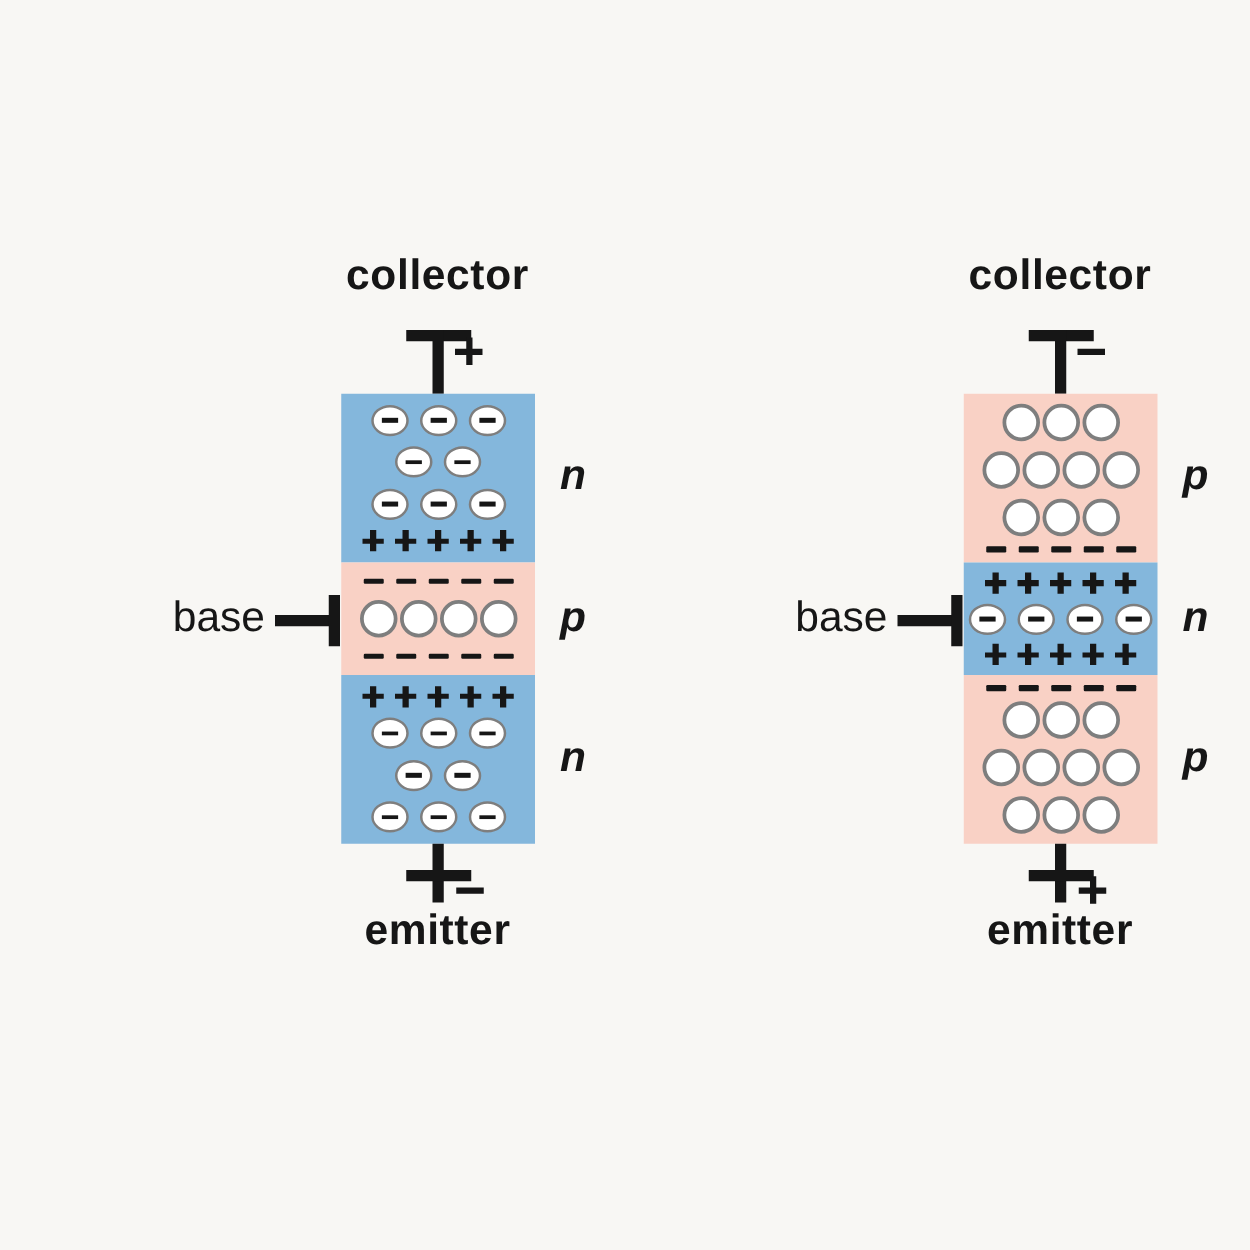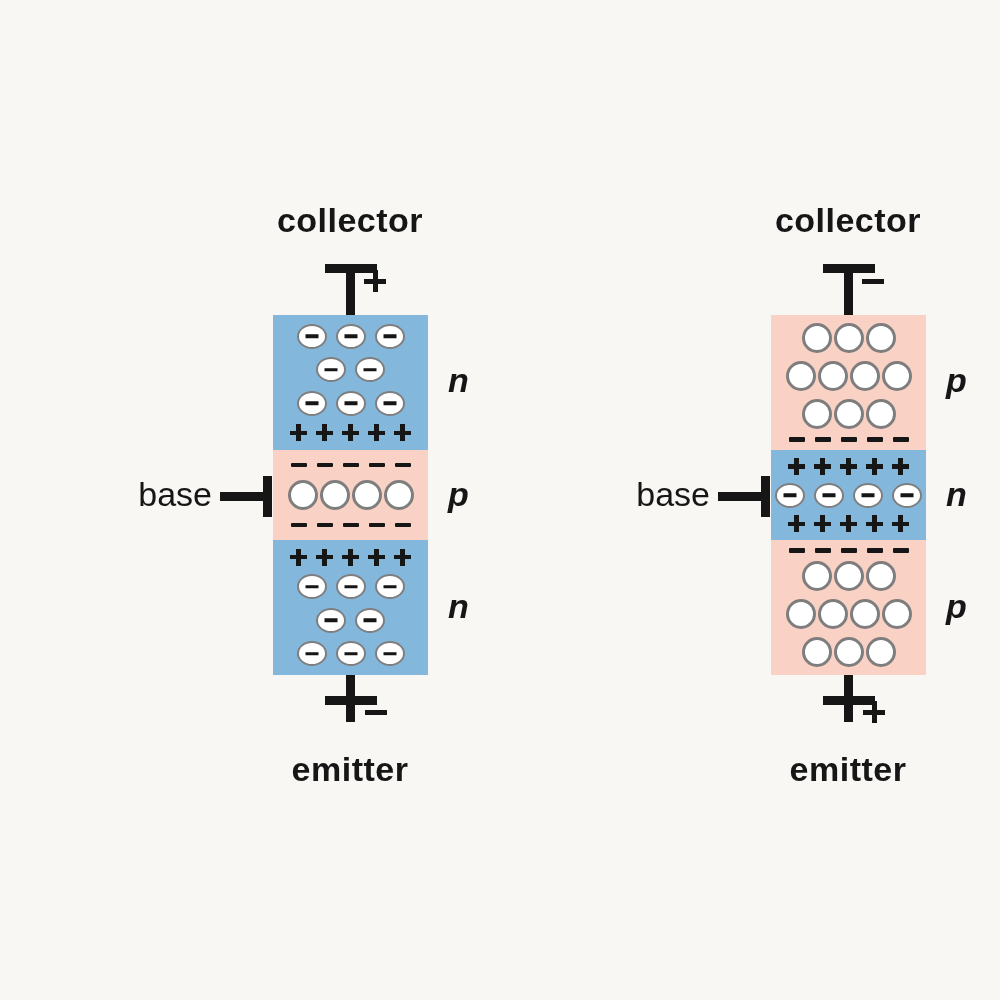--- a/index.html
+++ b/index.html
@@ -22,21 +22,21 @@
 
   .diagram{position:absolute;top:195px;width:460px;height:625px;}
   #d0{left:62px;}
   #d1{left:560px;}
 
   .term-label{
     position:absolute;left:100px;width:300px;text-align:center;
     font-size:34px;font-weight:bold;letter-spacing:0.5px;
   }
   .term-label.collector{top:6px;}
-  .term-label.emitter{top:555px;}
+  .term-label.emitter{top:530px;}
 
   .tbar{position:absolute;background:var(--ink);width:52px;height:9px;}
   .tbar.top{left:225px;top:69px;}
   .tbar.bottom{left:225px;top:501px;}
   .tstem{position:absolute;background:var(--ink);width:9px;}
   .tstem.top{left:246px;top:69px;height:51px;}
   .tstem.bottom{left:246px;top:480px;height:47px;}
 
   .sign{position:absolute;width:22px;height:22px;}
   .sign.collector-sign{left:264px;top:75px;}

